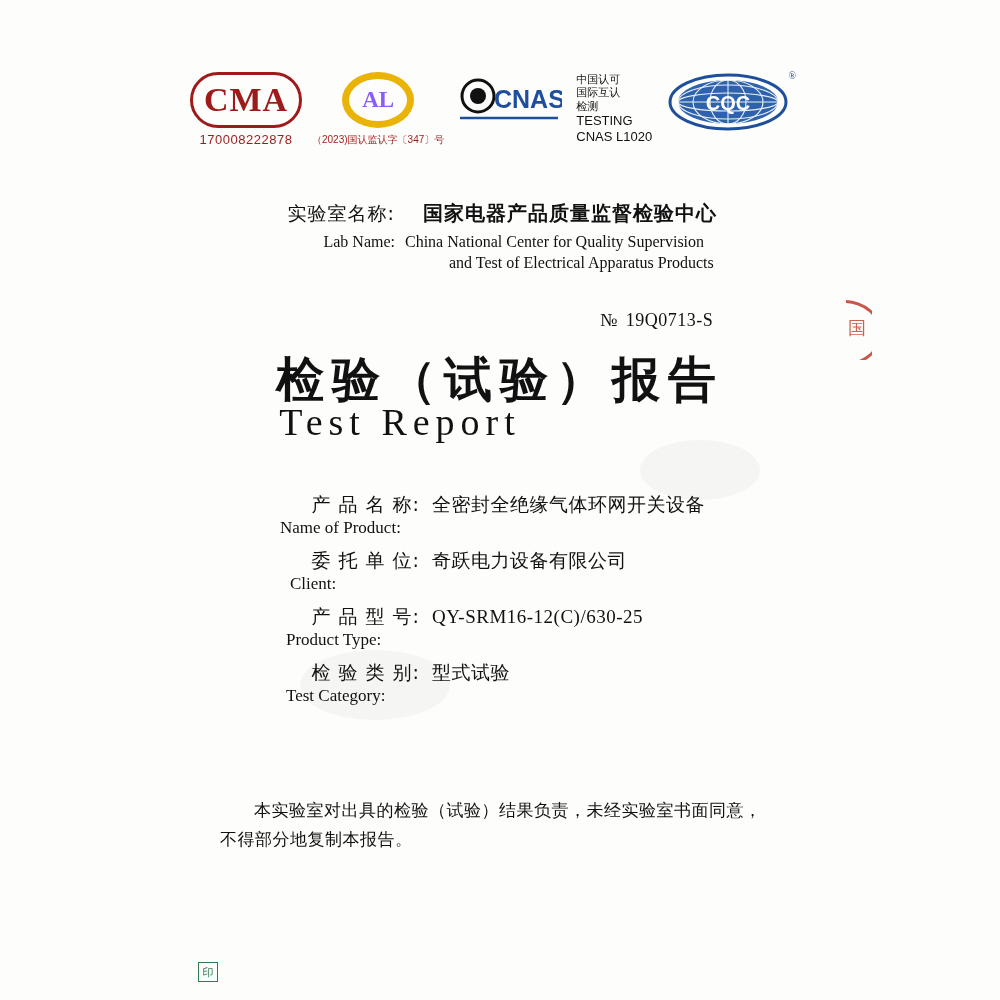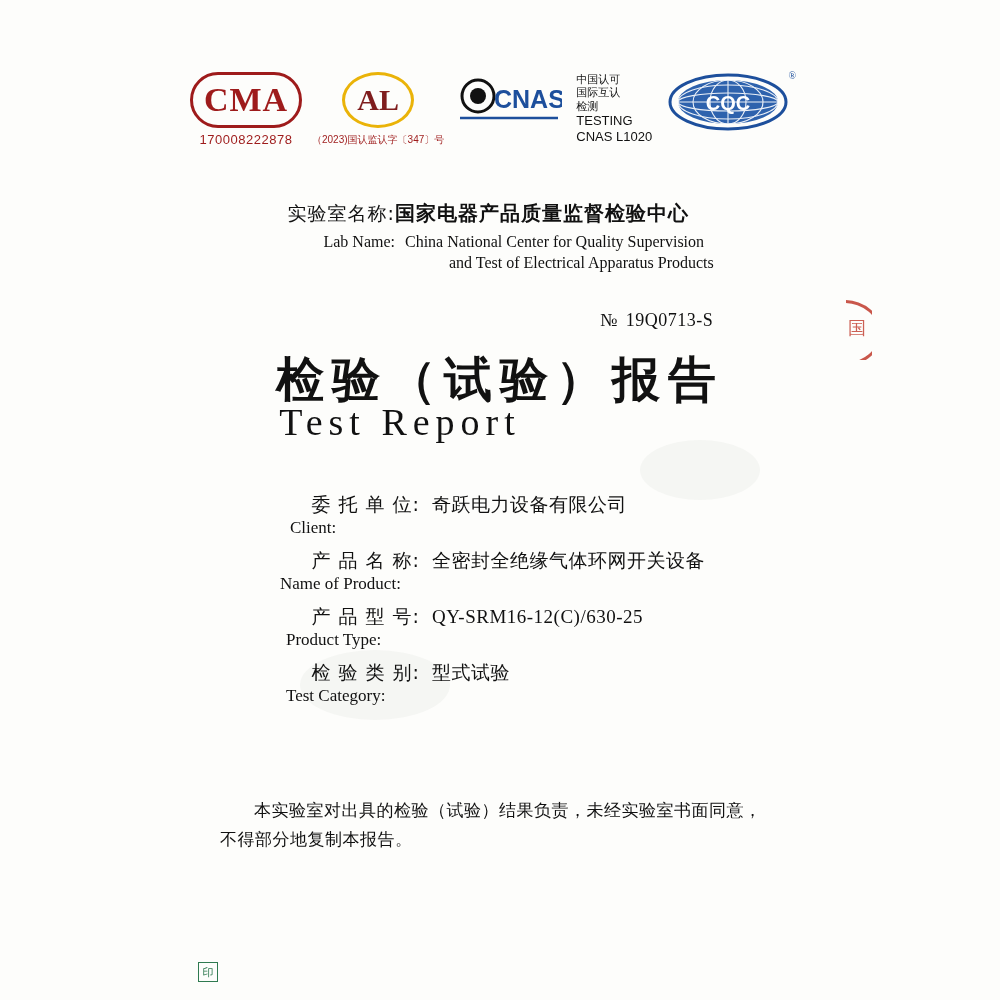--- a/index.html
+++ b/index.html
@@ -63,28 +63,28 @@
     color: #9e1b1b;
     font-size: 13px;
     font-family: "Liberation Sans", sans-serif;
     letter-spacing: 0.5px;
   }
 
   
   .cal-circle {
     width: 72px;
     height: 56px;
-    border: 3px solid #eab308;
+    border: 7px solid #eab308;
     border-radius: 50%;
     display: flex;
     align-items: center;
     justify-content: center;
-    color: #7f1d1d;
+    color: #8b5cf6;
     font-weight: bold;
-    font-size: 30px;
+    font-size: 23px;
     box-sizing: border-box;
     font-family: "Liberation Serif", serif;
   }
   .cal-num {
     margin-top: 5px;
     color: #9e1b1b;
     font-size: 10px;
     font-family: "Liberation Sans", sans-serif;
     white-space: nowrap;
   }
@@ -154,21 +154,21 @@
   }
   .lab-label-cn {
     width: 360px;
     text-align: right;
     font-size: 19px;
     font-family: "DejaVu Sans", sans-serif;
     letter-spacing: 1px;
     color: #111;
   }
   .lab-value-cn {
-    margin-left: 0;
+    margin-left: 28px;
     font-size: 20px;
     font-family: "DejaVu Sans", sans-serif;
     font-weight: bold;
     letter-spacing: 1px;
     color: #111;
   }
   .lab-label-en {
     width: 360px;
     text-align: right;
     font-size: 16px;
@@ -420,32 +420,32 @@
     <span class="no-symbol">№</span><span>19Q0713-S</span>
   </div>
 
   <div class="title-cn">检验（试验）报告</div>
   <div class="title-en">Test  Report</div>
 
   <div class="fields">
 
     <div class="field">
       <div class="field-cn-row">
+        <div class="field-label-cn">产 品 名 称:</div>
+        <div class="field-value">全密封全绝缘气体环网开关设备</div>
+      </div>
+      <div class="field-label-en indent2">Name of Product:</div>
+    </div>
+
+    <div class="field">
+      <div class="field-cn-row">
         <div class="field-label-cn">委 托 单 位:</div>
         <div class="field-value">奇跃电力设备有限公司</div>
       </div>
       <div class="field-label-en">Client:</div>
-    </div>
-
-    <div class="field">
-      <div class="field-cn-row">
-        <div class="field-label-cn">产 品 名 称:</div>
-        <div class="field-value">全密封全绝缘气体环网开关设备</div>
-      </div>
-      <div class="field-label-en indent2">Name of Product:</div>
     </div>
 
     <div class="field">
       <div class="field-cn-row">
         <div class="field-label-cn">产 品 型 号:</div>
         <div class="field-value latin">QY-SRM16-12(C)/630-25</div>
       </div>
       <div class="field-label-en indent3">Product Type:</div>
     </div>
 

